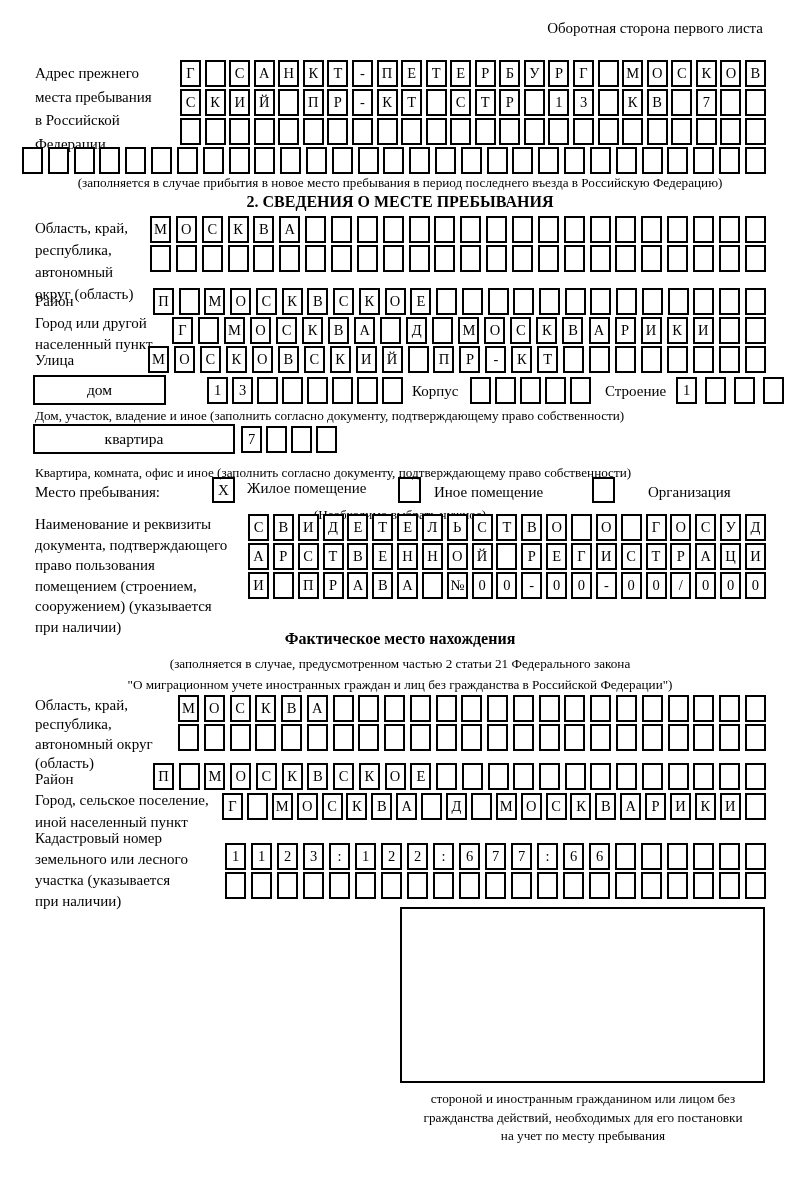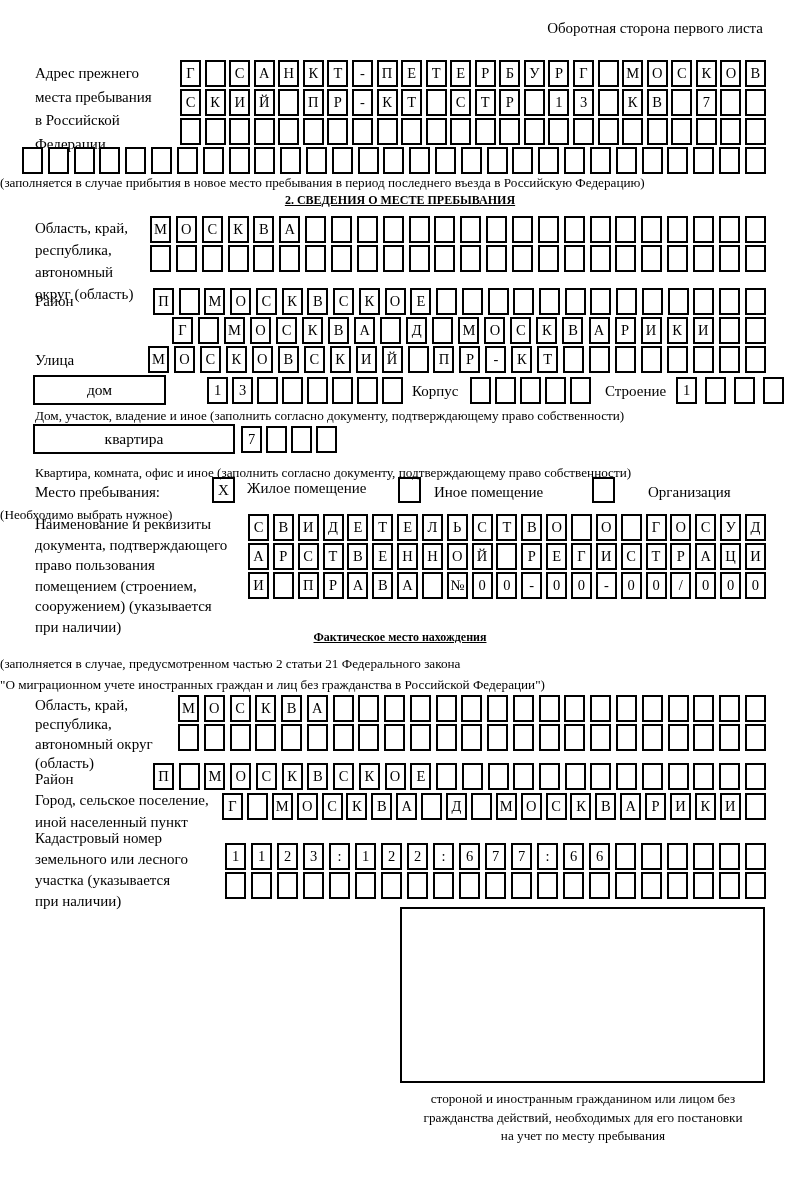--- a/index.html
+++ b/index.html
@@ -2,22 +2,22 @@
 <html><head>
 <meta charset="utf-8">
 <style>
   * { margin:0; padding:0; box-sizing:border-box; }
   html,body { background:#fff; }
   body { width:800px; height:1180px; color:#000;
          font-family:"Liberation Serif","DejaVu Serif",serif; font-size:15px; }
   .page { position:relative; width:800px; height:1180px; overflow:hidden; background:#fff; }
   .label { position:absolute; font-size:15px; line-height:22px; }
   .note { position:absolute; font-size:13.2px; }
-  .center { left:0; right:0; }
-  .title { position:absolute; font-weight:bold; font-size:12px;text-decoration:underline; }
+  .center { left:0; right:0; text-align:center; }
+  .title { position:absolute; font-weight:bold; font-size:16px; }
   .boxrow { position:absolute; display:flex; justify-content:space-between; }
   .boxrow.compact { justify-content:flex-start; gap:4px; right:auto; }
   .boxrow.gapwide { gap:8px; }
   .cbox { flex:none; width:21px; height:27px; border:2px solid #000;
           display:flex; align-items:center; justify-content:center;
           font-size:14.5px; line-height:1; background:#fff; }
   .widebox { position:absolute; height:30px; border:2px solid #000;
              display:flex; align-items:center; justify-content:center; font-size:15.5px; }
   .check { position:absolute; width:23px; height:26px; border:2px solid #000;
            display:flex; align-items:center; justify-content:center; font-size:15px; }
@@ -229,20 +229,24 @@
       <span class="cbox"></span>
       <span class="cbox"></span>
       <span class="cbox"></span>
       <span class="cbox"></span>
       <span class="cbox"></span>
       <span class="cbox"></span>
       <span class="cbox"></span>
       <span class="cbox"></span>
     </div>
 
+  <div class="label" style="left:35px; top:313px; line-height:21px;">
+      <div>Город или другой</div>
+      <div>населенный пункт</div>
+    </div>
   <div class="boxrow" style="left:172px; right:34px; top:317px;">
       <span class="cbox">Г</span>
       <span class="cbox"></span>
       <span class="cbox">М</span>
       <span class="cbox">О</span>
       <span class="cbox">С</span>
       <span class="cbox">К</span>
       <span class="cbox">В</span>
       <span class="cbox">А</span>
       <span class="cbox"></span>

